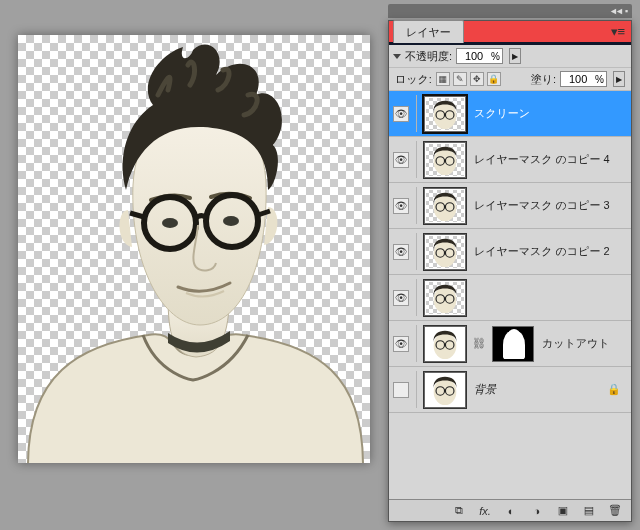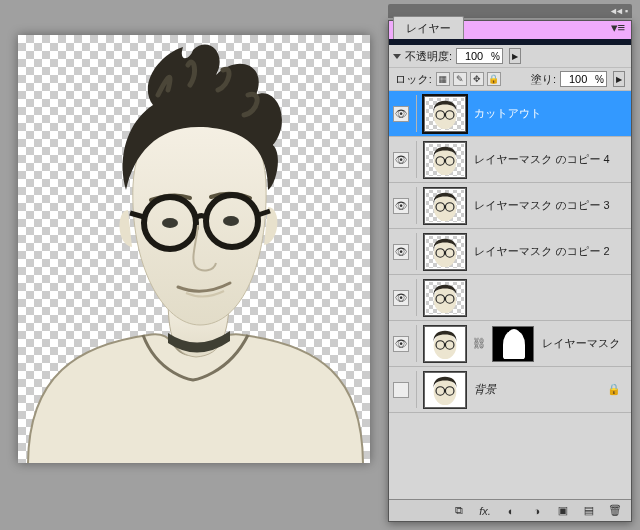--- a/index.html
+++ b/index.html
@@ -16,21 +16,21 @@
     background-size:16px 16px;
     background-position:0 0,0 8px,8px -8px,-8px 0;
   }
   .portrait { position:absolute; inset:0; }
   .portrait svg { width:100%; height:100%; }
   
   .panel { position:absolute; right:8px; top:20px; bottom:8px; width:244px; background:#d6d6d6; border:1px solid #555; display:flex; flex-direction:column; box-shadow:0 2px 8px rgba(0,0,0,.4);}
   .panel-collapse-bar { position:absolute; right:8px; top:4px; height:14px; width:244px; background:#6e6e6e; border-radius:2px 2px 0 0; display:flex; justify-content:flex-end; align-items:center; gap:4px; padding:0 4px;}
   .panel-collapse-bar span{color:#ddd; font-size:9px;}
   .panel-collapse-bar .arrows{letter-spacing:-3px;}
-  .tabbar { display:flex; align-items:flex-end; height:24px; padding-left:4px; border-bottom:6px solid #0f172a; background:#f0abfc;}
+  .tabbar { display:flex; align-items:center; height:24px; padding-left:4px; border-bottom:3px solid #0f172a; background:#ef4444;}
   .tab { background:#d6d6d6; color:#222; padding:4px 12px 3px; border:1px solid #888; border-bottom:none; border-radius:2px 2px 0 0; margin-right:2px;}
   .tabbar .menu-icon{ margin-left:auto; padding:4px 6px; color:#333; font-size:13px; cursor:pointer;}
   .row { display:flex; align-items:center; gap:4px; padding:3px 6px; border-bottom:1px solid #bdbdbd;}
   .row label{color:#222;}
   select.blend { flex:1; background:#eee; border:1px solid #888; padding:1px 2px; font-size:11px; }
   .tri{width:0;height:0;border-left:4px solid transparent;border-right:4px solid transparent;border-top:5px solid #444; margin-left:-2px;}
   .pct-box{ display:flex; align-items:center; border:1px solid #888; background:#fff; height:16px;}
   .pct-box input{ width:34px; border:none; text-align:center; padding:0 2px; font-size:11px; background:transparent; outline:none;}
   .pct-box span{font-size:10px; padding-right:2px;}
   .arrow-btn{ width:12px; height:16px; border:1px solid #888; background:#d6d6d6; display:flex; align-items:center; justify-content:center; font-size:8px; color:#222; margin-left:2px;}
@@ -161,21 +161,21 @@
         <div class="sep"></div>
         <div class="thumb trans-bg">
           <svg viewBox="0 0 42 36">
             <ellipse cx="21" cy="20" rx="12" ry="14" fill="#ece5d0"></ellipse>
             <path d="M9 16 C8 8 14 4 21 4 C28 4 34 8 33 16 C33 10 28 8 21 8 C14 8 9 10 9 16Z" fill="#2e2a22"></path>
             <circle cx="16" cy="19" r="4.5" fill="none" stroke="#222" stroke-width="1.2"></circle>
             <circle cx="26" cy="19" r="4.5" fill="none" stroke="#222" stroke-width="1.2"></circle>
             <line x1="20" y1="18" x2="22" y2="18" stroke="#222" stroke-width="1.2"></line>
           </svg>
         </div>
-        <div class="lname">カットアウト</div>
+        <div class="lname">スクリーン</div>
       </div>
       <div class="layer">
         <div class="eye">👁</div>
         <div class="sep"></div>
         <div class="thumb trans-bg">
           <svg viewBox="0 0 42 36">
             <ellipse cx="21" cy="20" rx="12" ry="14" fill="#ece5d0"></ellipse>
             <path d="M9 16 C8 8 14 4 21 4 C28 4 34 8 33 16 C33 10 28 8 21 8 C14 8 9 10 9 16Z" fill="#2e2a22"></path>
             <circle cx="16" cy="19" r="4.5" fill="none" stroke="#222" stroke-width="1.2"></circle>
             <circle cx="26" cy="19" r="4.5" fill="none" stroke="#222" stroke-width="1.2"></circle>
@@ -234,21 +234,21 @@
             <path d="M9 16 C8 8 14 4 21 4 C28 4 34 8 33 16 C33 10 28 8 21 8 C14 8 9 10 9 16Z" fill="#2e2a22"></path>
             <circle cx="16" cy="19" r="4.5" fill="none" stroke="#222" stroke-width="1.2"></circle>
             <circle cx="26" cy="19" r="4.5" fill="none" stroke="#222" stroke-width="1.2"></circle>
             <line x1="20" y1="18" x2="22" y2="18" stroke="#222" stroke-width="1.2"></line>
           </svg>
         </div>
         <div class="link">⛓</div>
         <div class="mask-thumb">
           <div class="sil"></div>
         </div>
-        <div class="lname">レイヤーマスク</div>
+        <div class="lname">カットアウト</div>
       </div>
       <div class="layer">
         <div class="eye"></div>
         <div class="sep"></div>
         <div class="thumb">
           <svg viewBox="0 0 42 36">
             <ellipse cx="21" cy="20" rx="12" ry="14" fill="#ece5d0"></ellipse>
             <path d="M9 16 C8 8 14 4 21 4 C28 4 34 8 33 16 C33 10 28 8 21 8 C14 8 9 10 9 16Z" fill="#2e2a22"></path>
             <circle cx="16" cy="19" r="4.5" fill="none" stroke="#222" stroke-width="1.2"></circle>
             <circle cx="26" cy="19" r="4.5" fill="none" stroke="#222" stroke-width="1.2"></circle>

